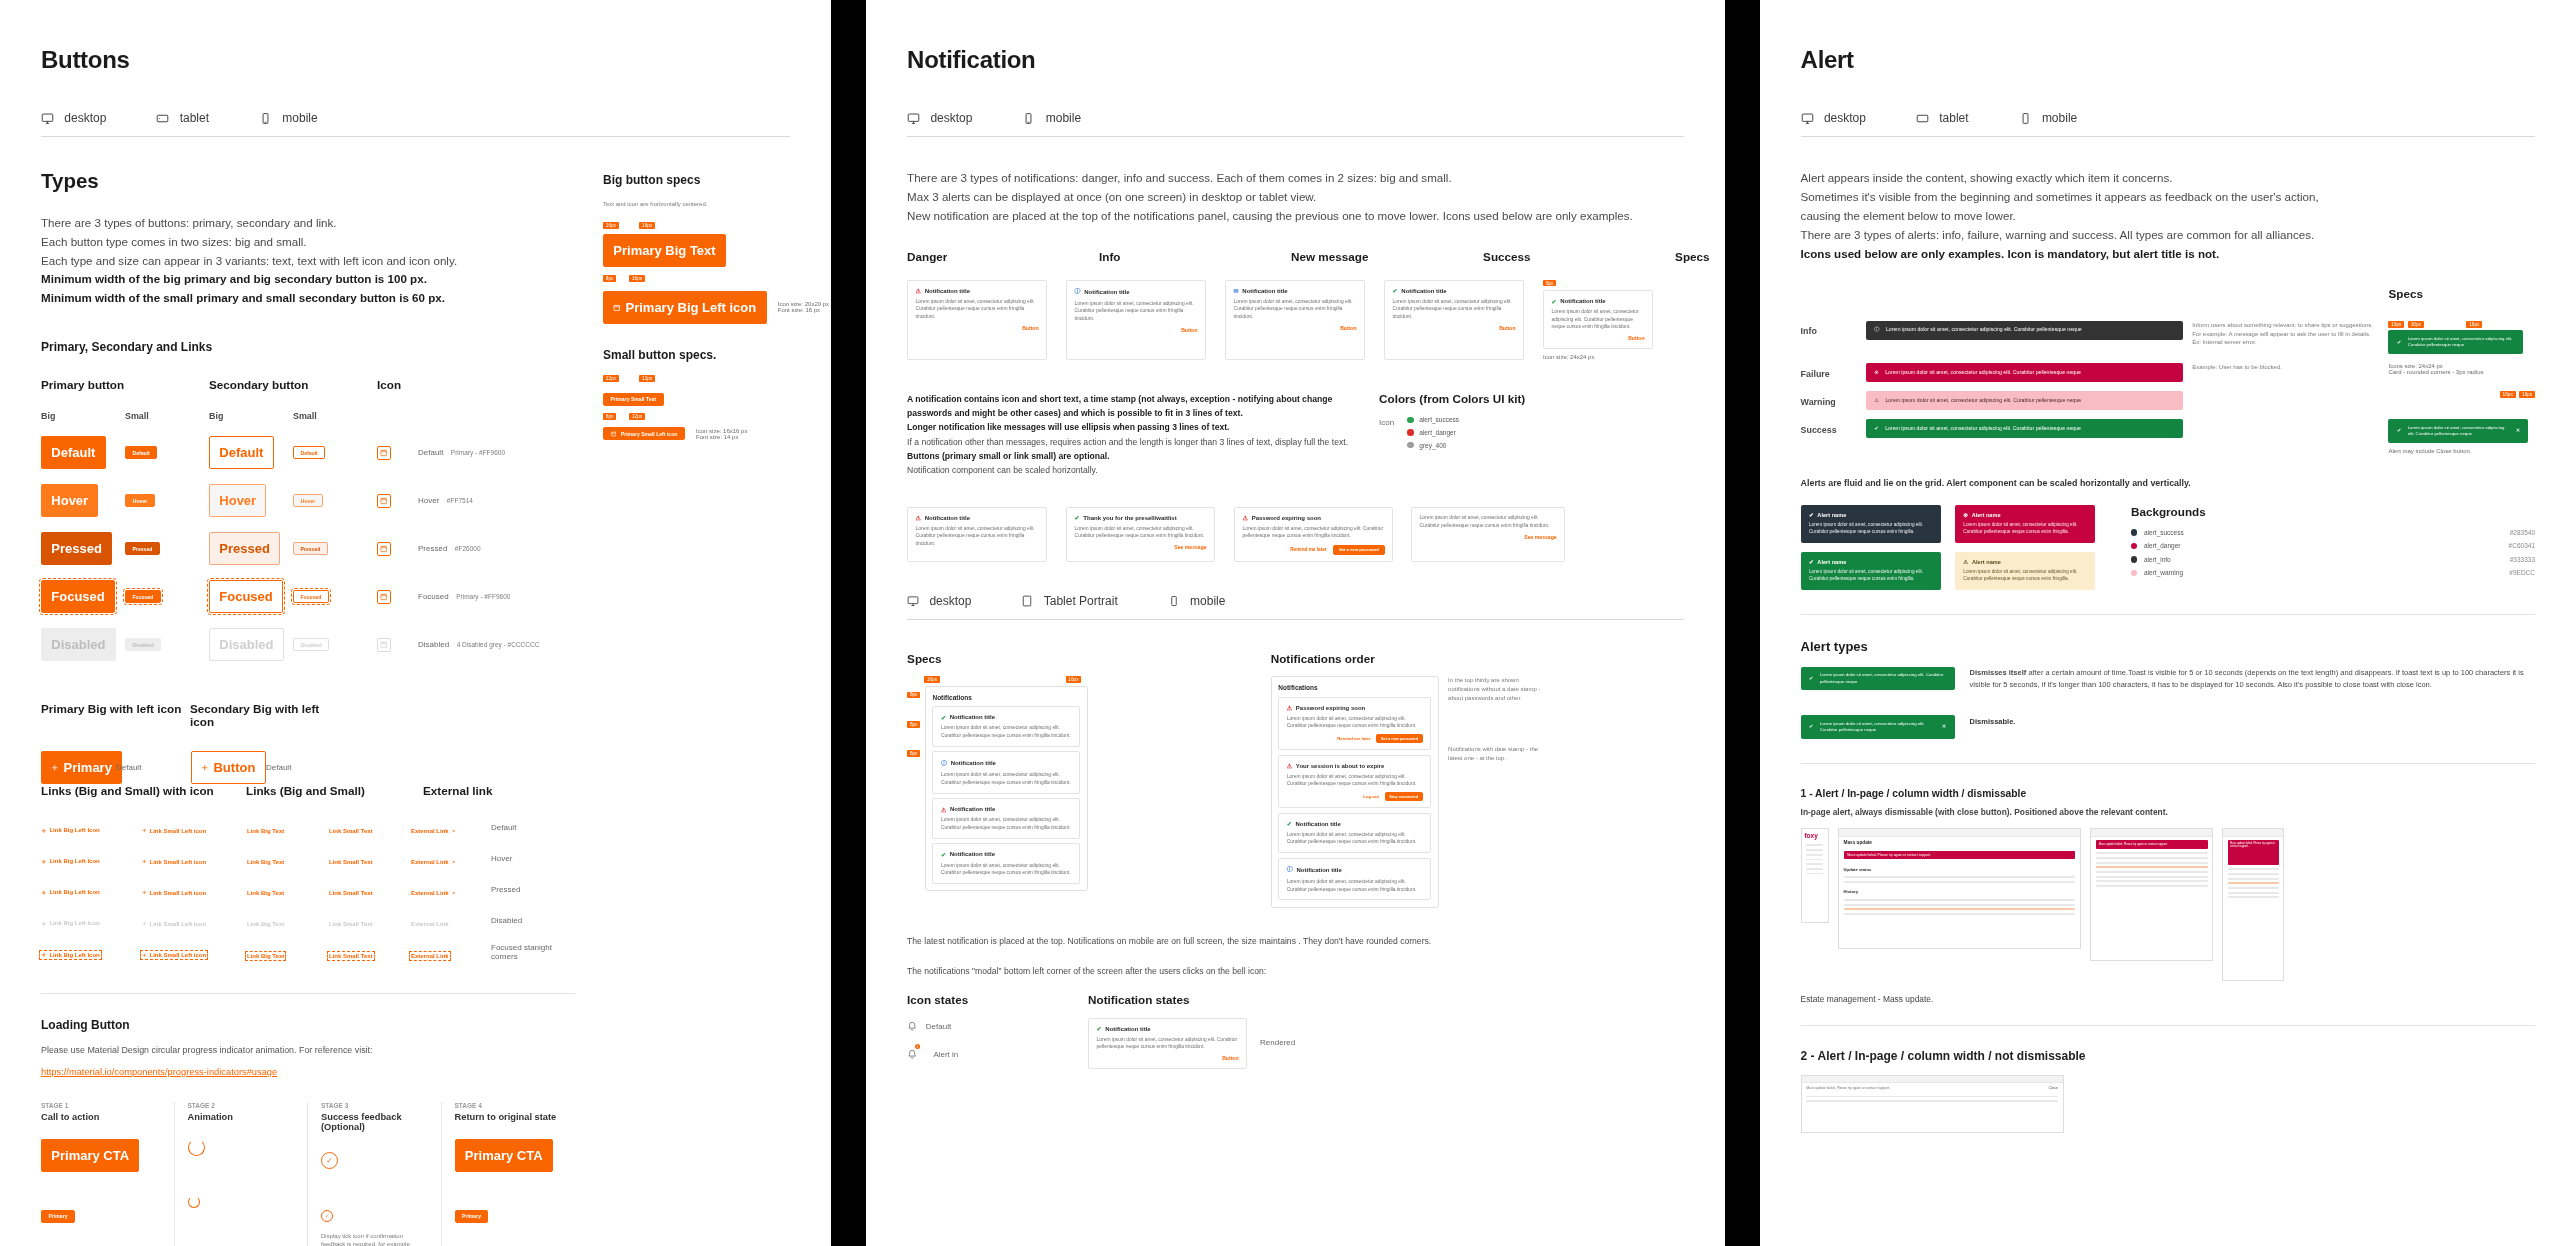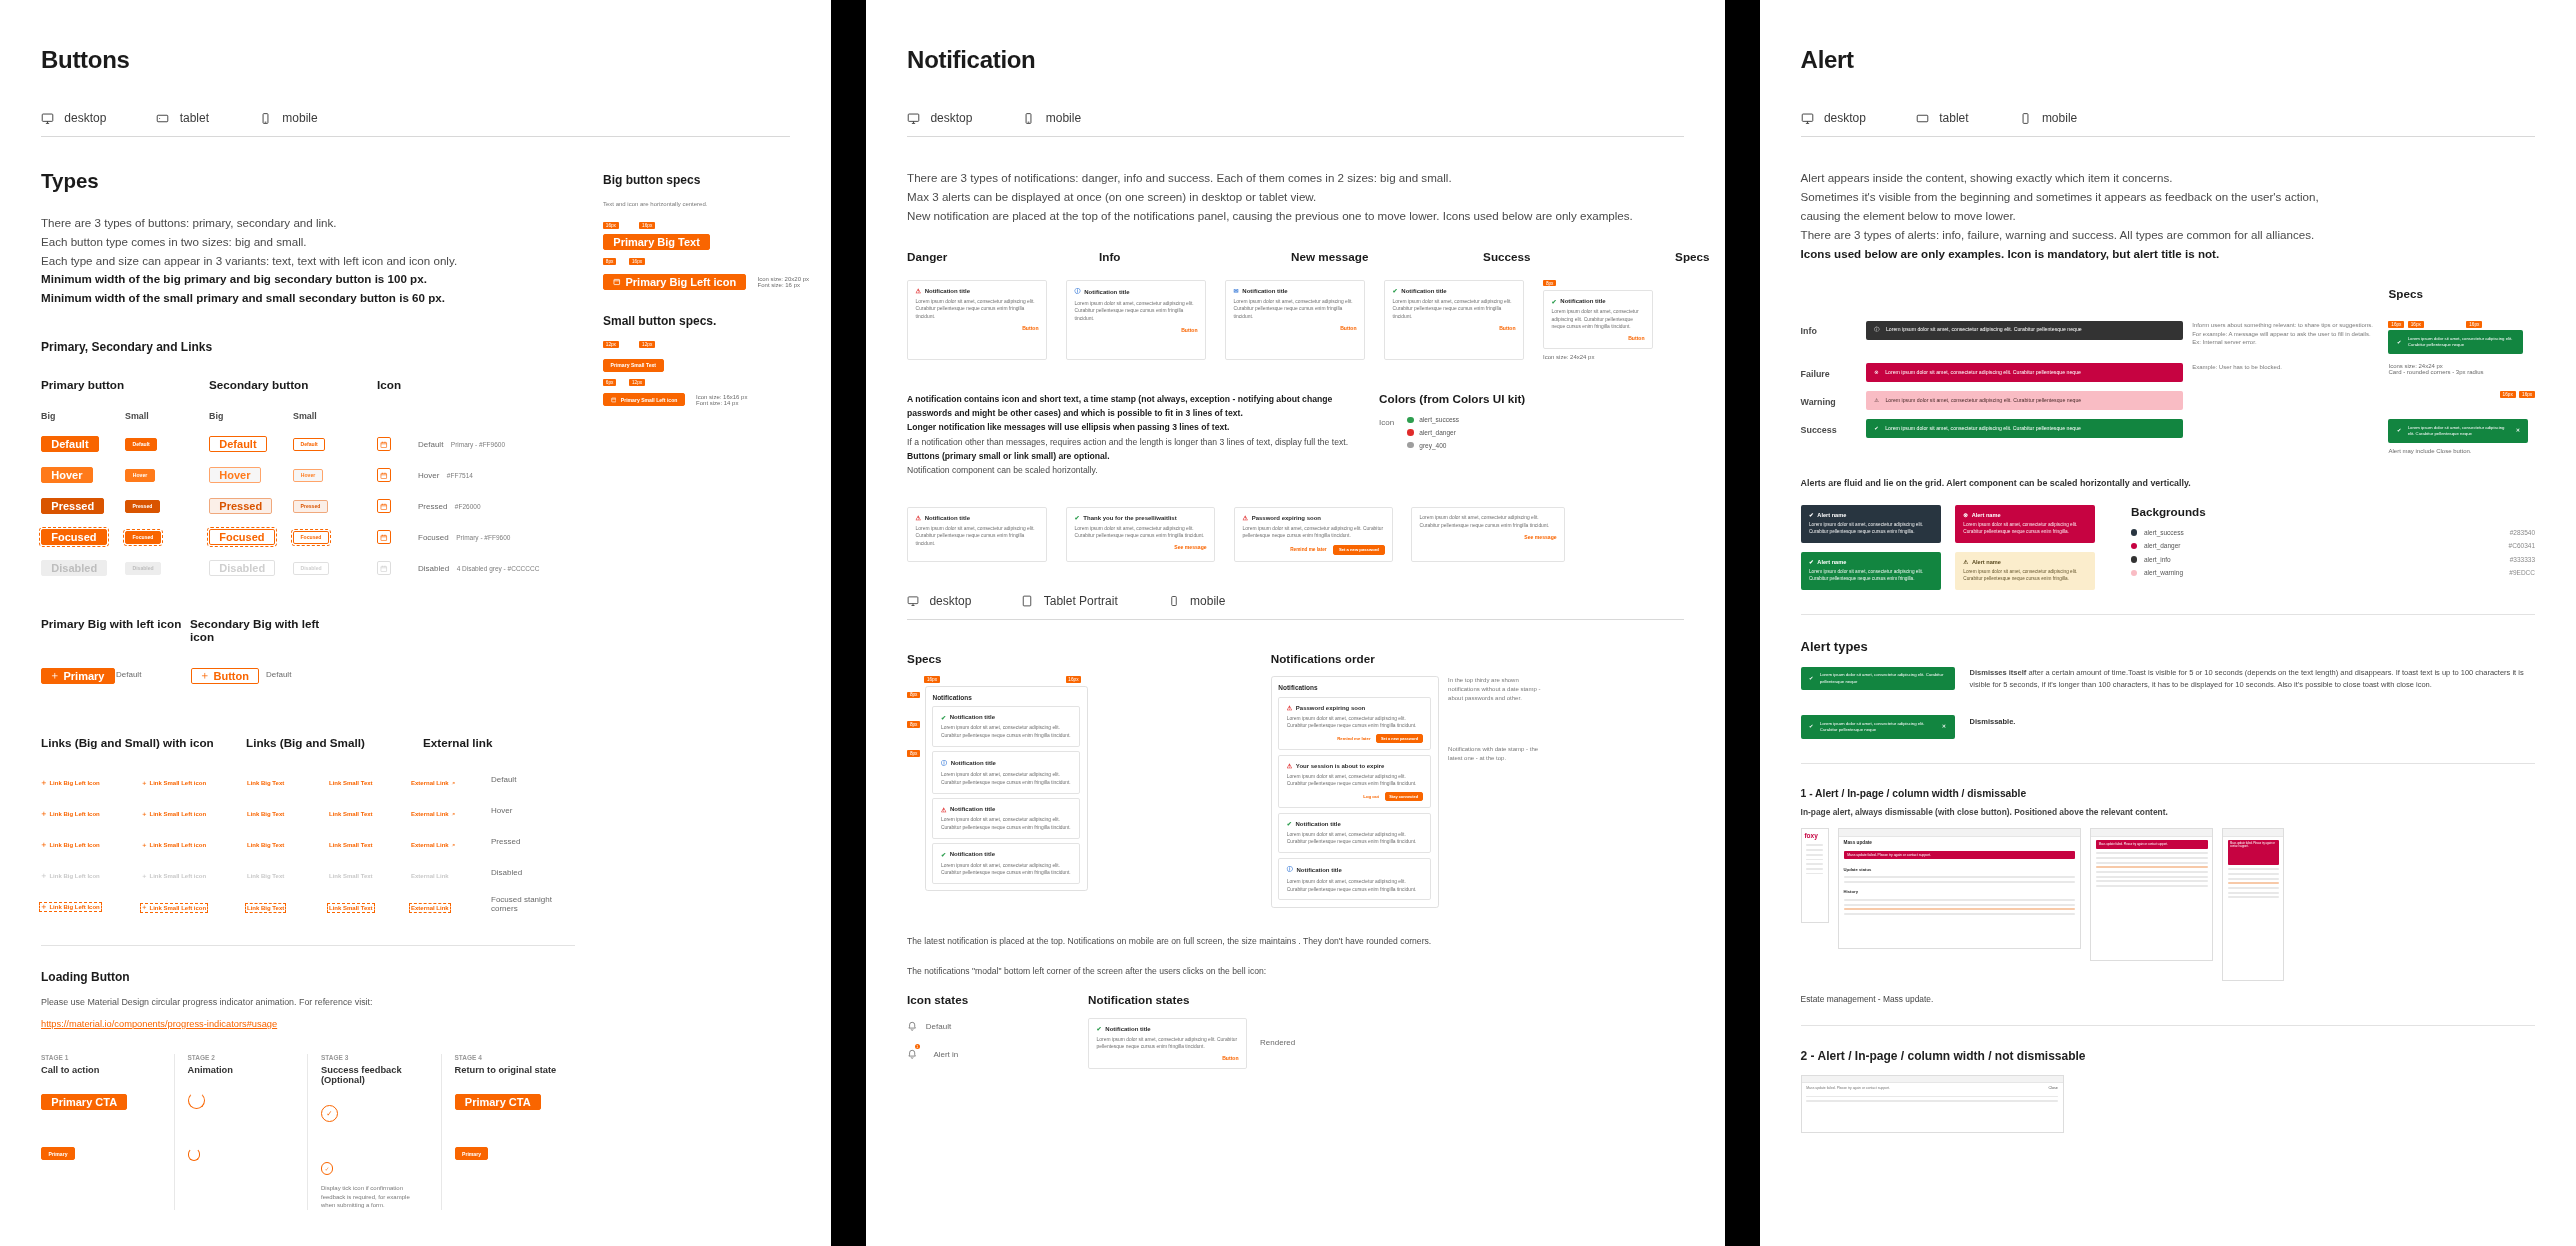--- a/index.html
+++ b/index.html
@@ -24,21 +24,21 @@
   p.body{font-size:11.6px;line-height:1.62;margin:0 0 24px 0;color:#4a4a4a;}
   p.body b{color:#1b1b1b;font-weight:700;}
   .tiny{font-size:6px;line-height:1.45;color:#7a7a7a;}
   .lbl{font-size:8.9px;font-weight:600;color:#4a4a4a;}
   .lbl2{font-size:8px;color:#6a6a6a;}
 
   .hr{height:0.9px;background:#e2e2e2;margin:24px 0;}
 
   
   .btn{display:inline-flex;align-items:center;justify-content:center;gap:4.7px;font-family:"Liberation Sans",sans-serif;border-radius:1.9px;box-sizing:border-box;}
-  .big{min-width:49px;height:16px;font-size:11px;font-weight:600;padding:0 9.3px;}
+  .big{min-width:49px;height:33px;font-size:13px;font-weight:600;padding:0 9.3px;}
   .sml{min-width:30px;height:13px;font-size:5.1px;font-weight:600;padding:0 6.5px;}
   .p-default{background:#F96500;color:#fff;border:0.9px solid #F96500;}
   .p-hover{background:#FF7A1A;color:#fff;border:0.9px solid #FF7A1A;}
   .p-pressed{background:#D95400;color:#fff;border:0.9px solid #D95400;}
   .p-focus{background:#F96500;color:#fff;border:0.9px solid #F96500;outline:0.9px dashed #F96500;outline-offset:1.9px;}
   .p-disabled{background:#EDEDED;color:#BDBDBD;border:0.9px solid #EDEDED;}
   .s-default{background:#fff;color:#F96500;border:0.9px solid #F96500;}
   .s-hover{background:#F6F6F6;color:#FF7A1A;border:0.9px solid #FFA469;}
   .s-pressed{background:#FBEFE8;color:#D95400;border:0.9px solid #F0A87C;}
   .s-focus{background:#fff;color:#F96500;border:0.9px solid #F96500;outline:0.9px dashed #F96500;outline-offset:1.9px;}
@@ -321,21 +321,21 @@
             <div><button class="btn big s-default">
                   <svg width="7.5" height="7.5" viewBox="0 0 16 16" fill="none" stroke="#F96500" stroke-width="1.6">
                     <path d="M8 2v12M2 8h12"></path>
                   </svg>
                   <span>Button</span>
                 </button></div>
             <div class="lbl2">Default</div>
           </div>
 
           
-          <div style="display:grid;grid-template-columns:205px 177px 112px;margin-top:52px;">
+          <div style="display:grid;grid-template-columns:205px 177px 112px;">
             <div class="h3b">Links (Big and Small) with icon</div>
             <div class="h3b">Links (Big and Small)</div>
             <div class="h3b">External link</div>
           </div>
 
           <div class="lnkgrid" style="grid-template-columns:101px 105px 82px 82px 80px 84px;margin-top:11.2px;">
             <div><a class="lnk">
                   <svg width="5.6" height="5.6" viewBox="0 0 16 16" fill="none" stroke="#F96500" stroke-width="2">
                     <path d="M8 2v12M2 8h12"></path>
                   </svg>

